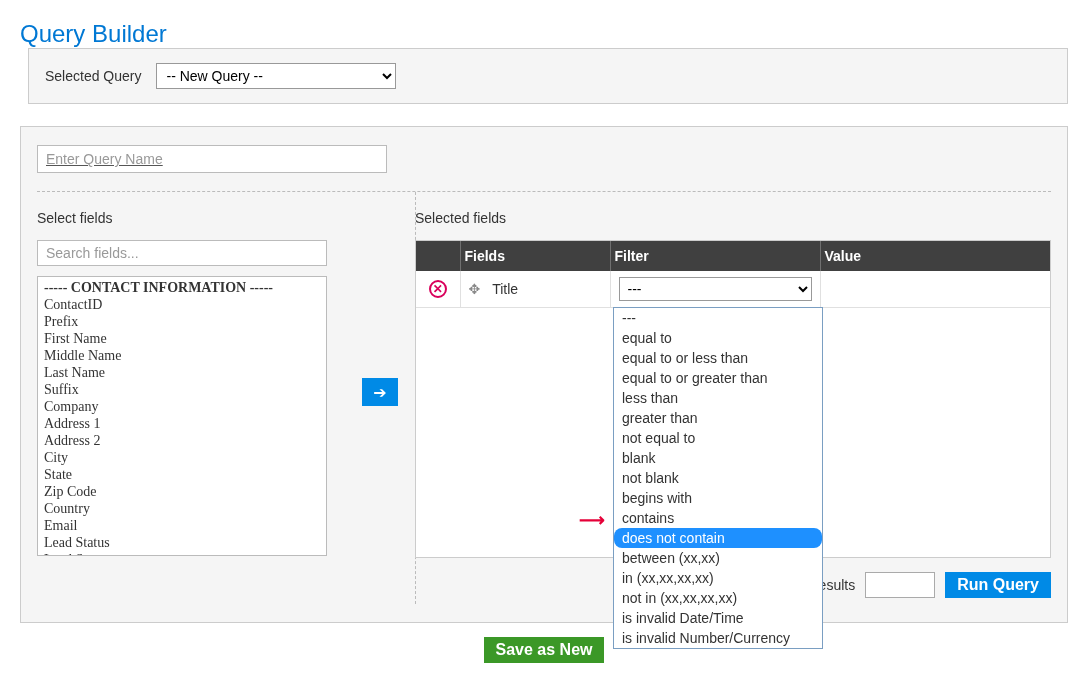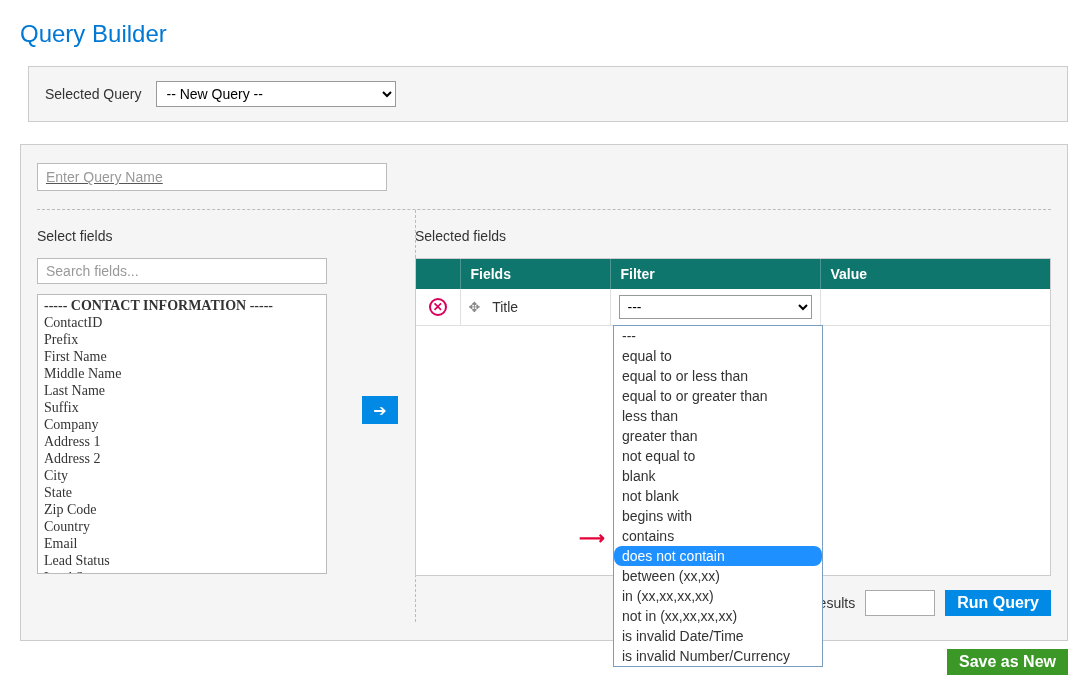--- a/index.html
+++ b/index.html
@@ -8,21 +8,20 @@
     font-size: 14px;
     color: #333;
     background: #fff;
     padding: 20px;
     width: 1088px;
   }
   .page-title {
     color: #0078d4;
     font-size: 24px;
     font-weight: 500;
-    margin-bottom: 18px;
   }
   .panel {
     border: 1px solid #ccc;
     background: #f5f5f5;
     padding: 14px 16px;
     margin-bottom: 22px;
     margin-left: 8px;
   }
   .sel-query-row {
     display: flex;
@@ -135,25 +134,25 @@
   }
   .table-wrap {
     border: 1px solid #ccc;
   }
   table.sel-fields {
     border-collapse: collapse;
     width: 100%;
     font-size: 14px;
   }
   table.sel-fields thead th {
-    background: #0f766e;
+    background: #404040;
     color: #fff;
     font-weight: 600;
     text-align: left;
-    padding: 7px 10px;
+    padding: 7px 4px;
     border-right: 1px solid rgba(255,255,255,0.25);
   }
   table.sel-fields thead th:last-child { border-right: none; }
   table.sel-fields tbody td {
     background: #fff;
     padding: 6px 8px;
     border-right: 1px solid #e0e0e0;
     vertical-align: middle;
   }
   table.sel-fields tbody td:last-child { border-right: none; }
@@ -248,22 +247,22 @@
     font-size: 16px;
     border: none;
     color: #fff;
     cursor: pointer;
     font-weight: bold;
   }
   .btn-blue { background: #008ae6; }
   .btn-green { background: #3b9827; }
   .save-row {
     display: flex;
-    justify-content: flex-end;
-    margin-top: 8px;
+    justify-content: center;
+    margin-top: 14px;
   }
 </style>
 </head>
 <body>
 
 <h1 class="page-title">Query Builder</h1>
 
 <div class="panel">
   <div class="sel-query-row">
     <label>Selected Query</label>

